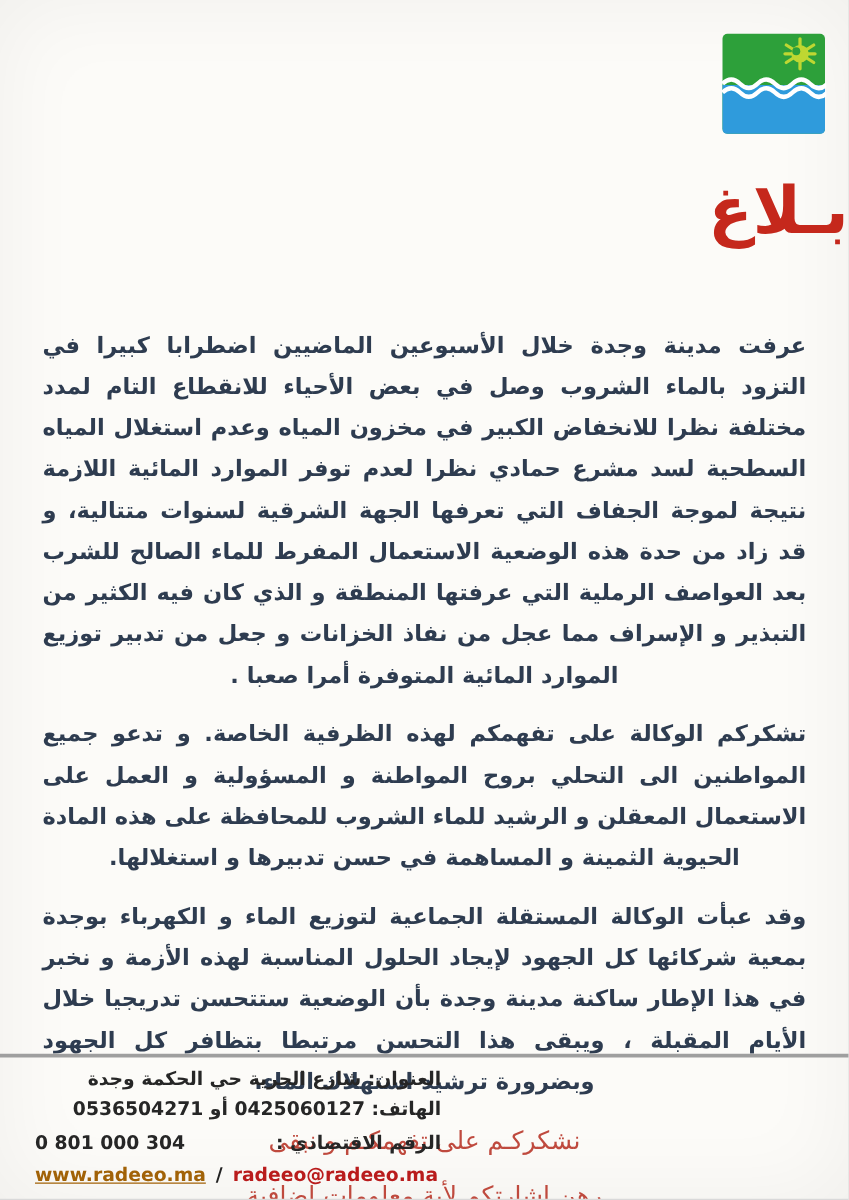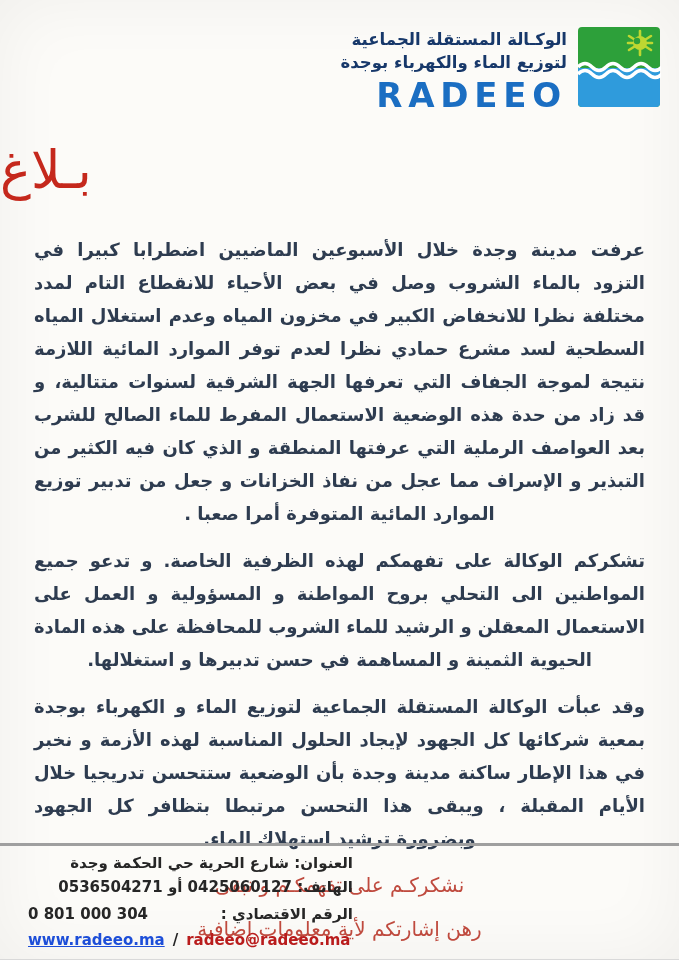--- a/index.html
+++ b/index.html
@@ -36,31 +36,31 @@
     font-weight:bold;
     letter-spacing:0.17em;
     color:#1b6ec2;
     margin-top:3px;
     line-height:36px;
   }
   .logo-box{margin-left:10px;flex:0 0 auto;}
   
   .title{
     margin:26px 0 0 0;
-    text-align:left;
+    text-align:right;
     direction:rtl;
     font-size:52px;
     line-height:62px;
-    font-weight:normal;
+    font-weight:bold;
     color:#c5281c;
     letter-spacing:2px;
   }
   
   .body-text{
-    margin:32px 34px 0 34px;
+    margin:60px 34px 0 34px;
     direction:rtl;
   }
   .body-text p{
     margin:0 0 14px 0;
     font-size:18px;
     font-weight:bold;
     line-height:33px;
     text-align:justify;
     text-align-last:center;
     color:#2e3c50;
@@ -97,39 +97,34 @@
     justify-content:space-between;
     align-items:baseline;
     margin-top:3px;
   }
   .f-line.web{
     direction:ltr;
     text-align:left;
     margin-top:2px;
   }
   .site{
-    color:#1d4ed8;
+    color:#a16207;
     text-decoration:underline;
     cursor:pointer;
   }
   .sep{margin:0 8px;color:#222;}
   .email{color:#b91c1c;cursor:pointer;}
   .num{font-weight:bold;}
 </style>
 </head>
 <body>
 
 <div class="page">
 
   <header class="letterhead">
-    <div class="org-names">
-      <div>الوكـالة المستقلة الجماعية</div>
-      <div>لتوزيع الماء والكهرباء بوجدة</div>
-      <div class="brand">RADEEO</div>
-    </div>
     <div class="logo-box">
       <svg width="84" height="82" viewBox="0 0 84 82">
         <rect x="1" y="1" width="82" height="80" rx="4" fill="#2da03a"></rect>
         <path d="M1,42 L1,77 q0,4 4,4 L79,81 q4,0 4,-4 L83,42 Z" fill="#2f9bdc"></path>
         <path d="M1,41 q7,-7 14,0 t14,0 t14,0 t14,0 t14,0 t14,0" stroke="#ffffff" stroke-width="3.5" fill="none"></path>
         <path d="M1,48 q7,-7 14,0 t14,0 t14,0 t14,0 t14,0 t14,0" stroke="#ffffff" stroke-width="3.5" fill="none"></path>
         <g>
           <circle cx="63" cy="17" r="7" fill="#bed732"></circle>
           <g stroke="#bed732" stroke-width="2.6" stroke-linecap="round">
             <line x1="63" y1="17" x2="63" y2="5"></line>

